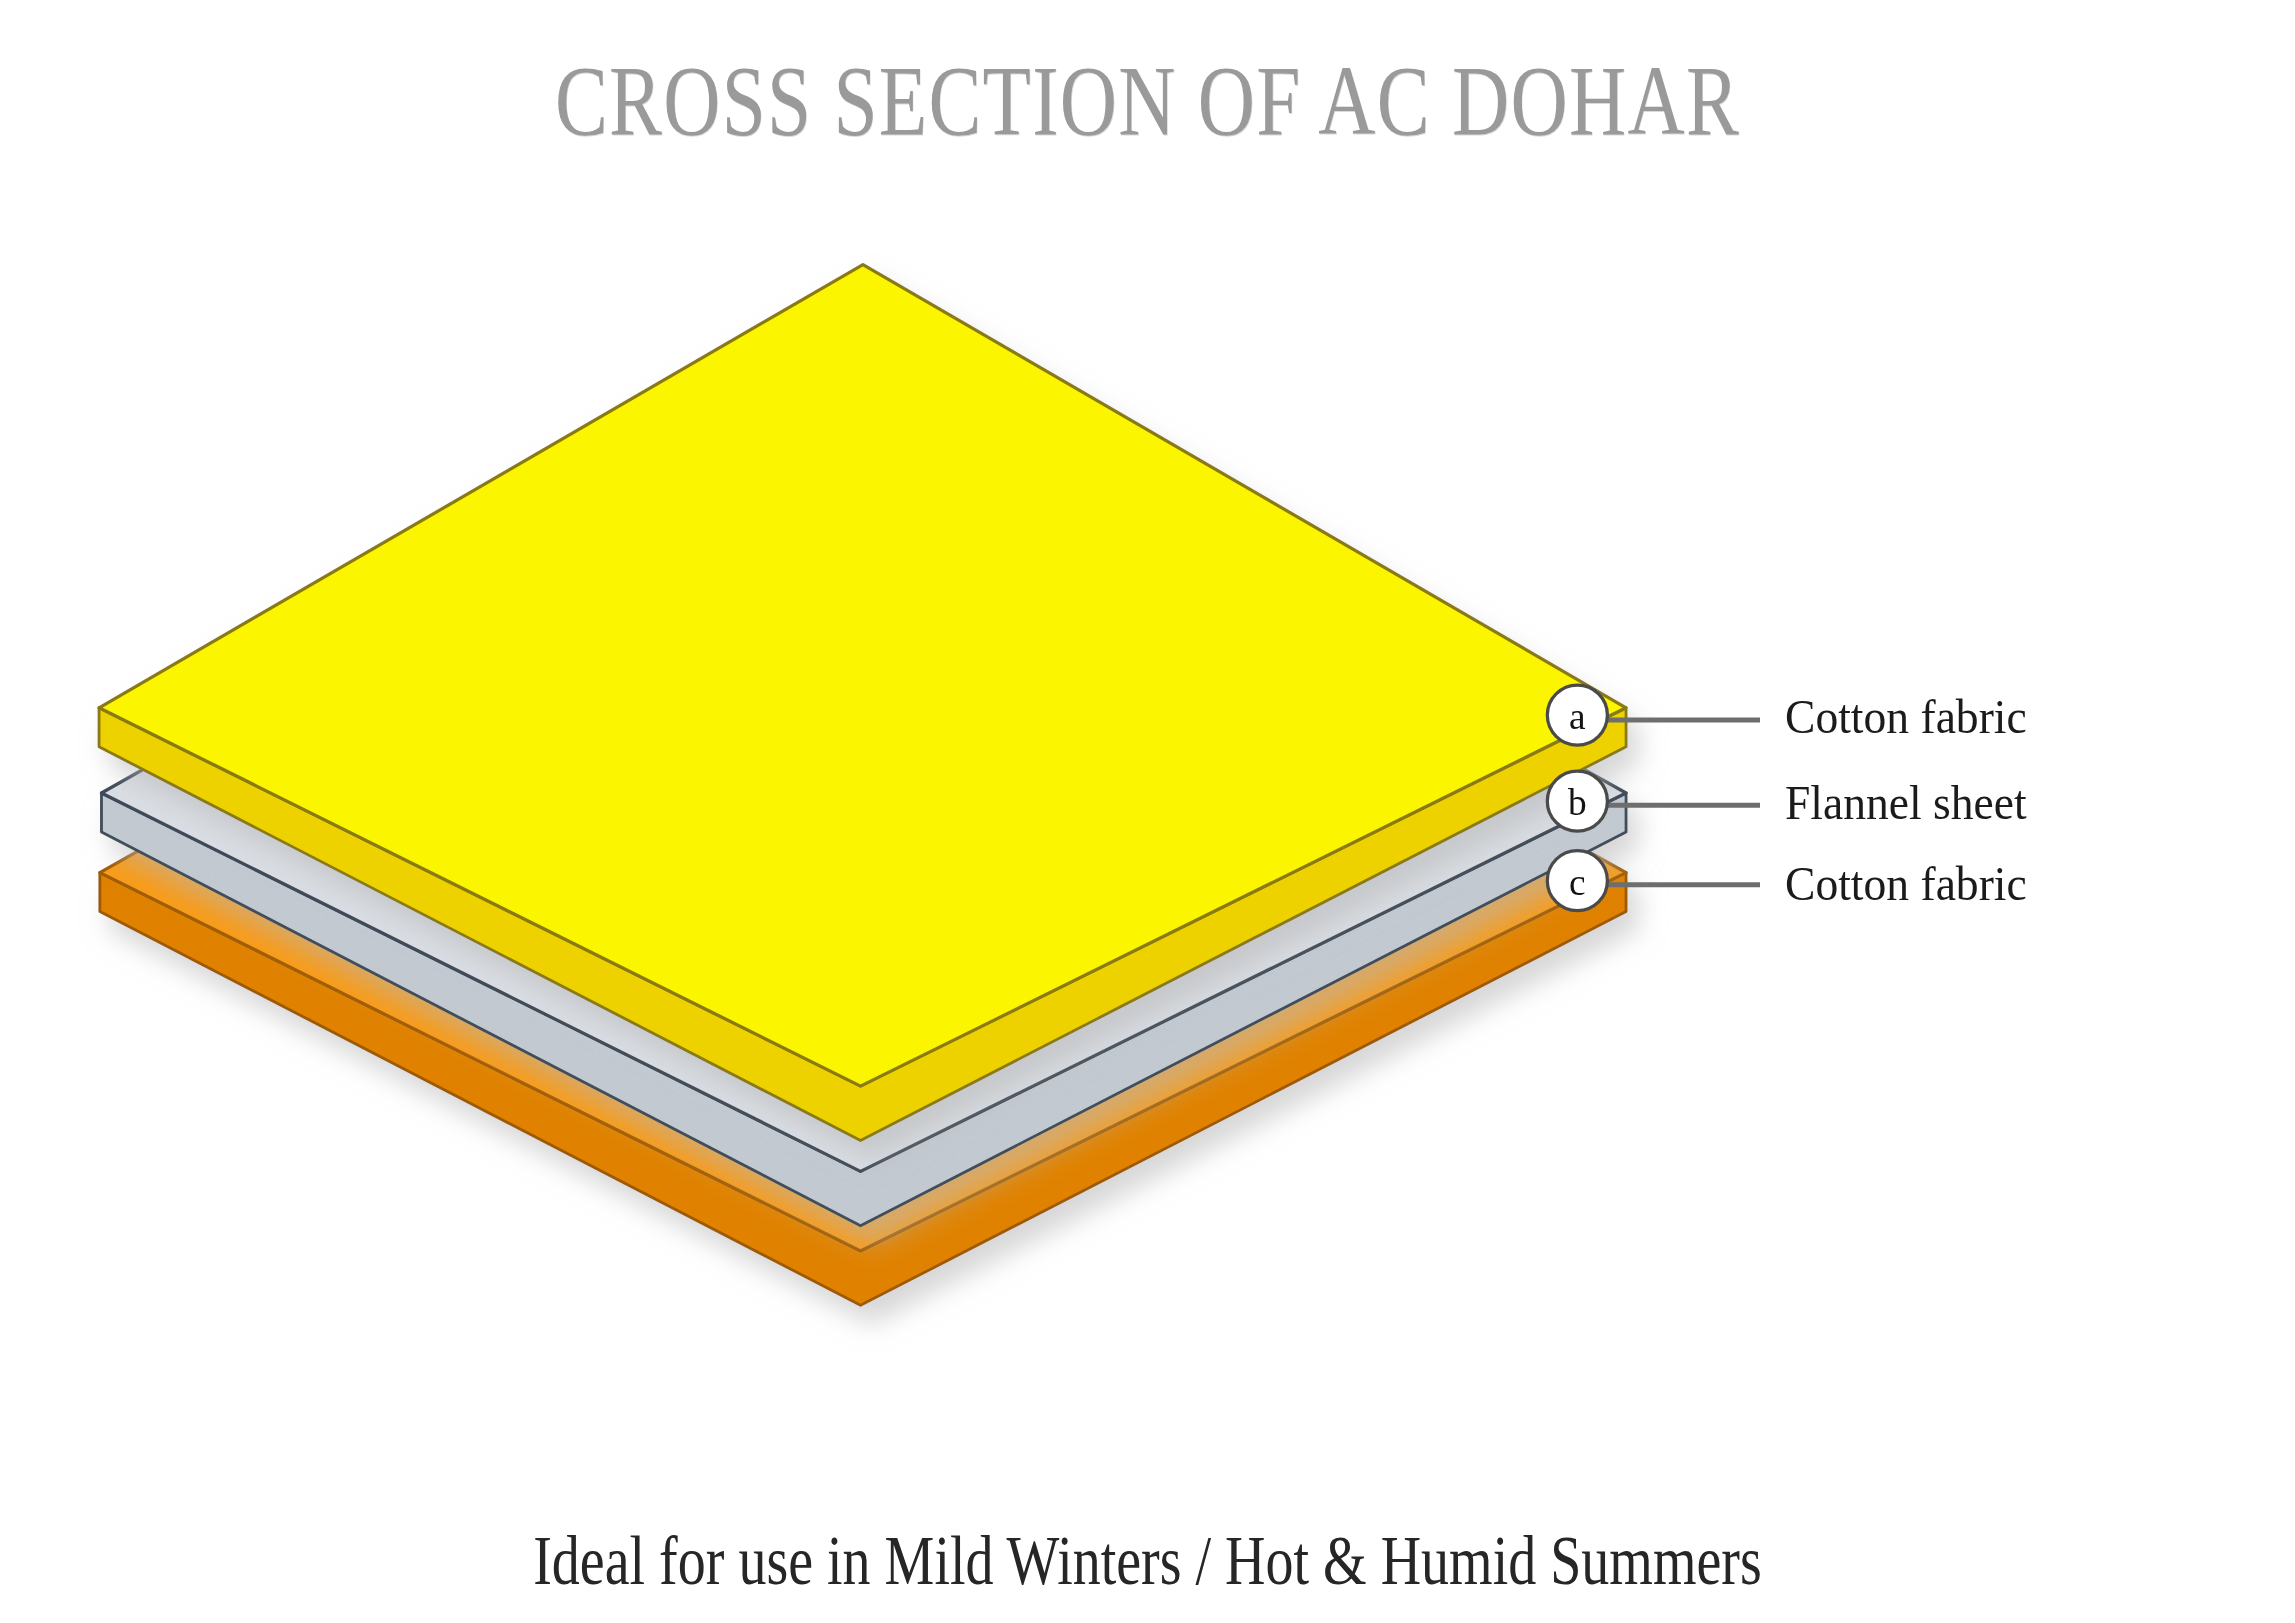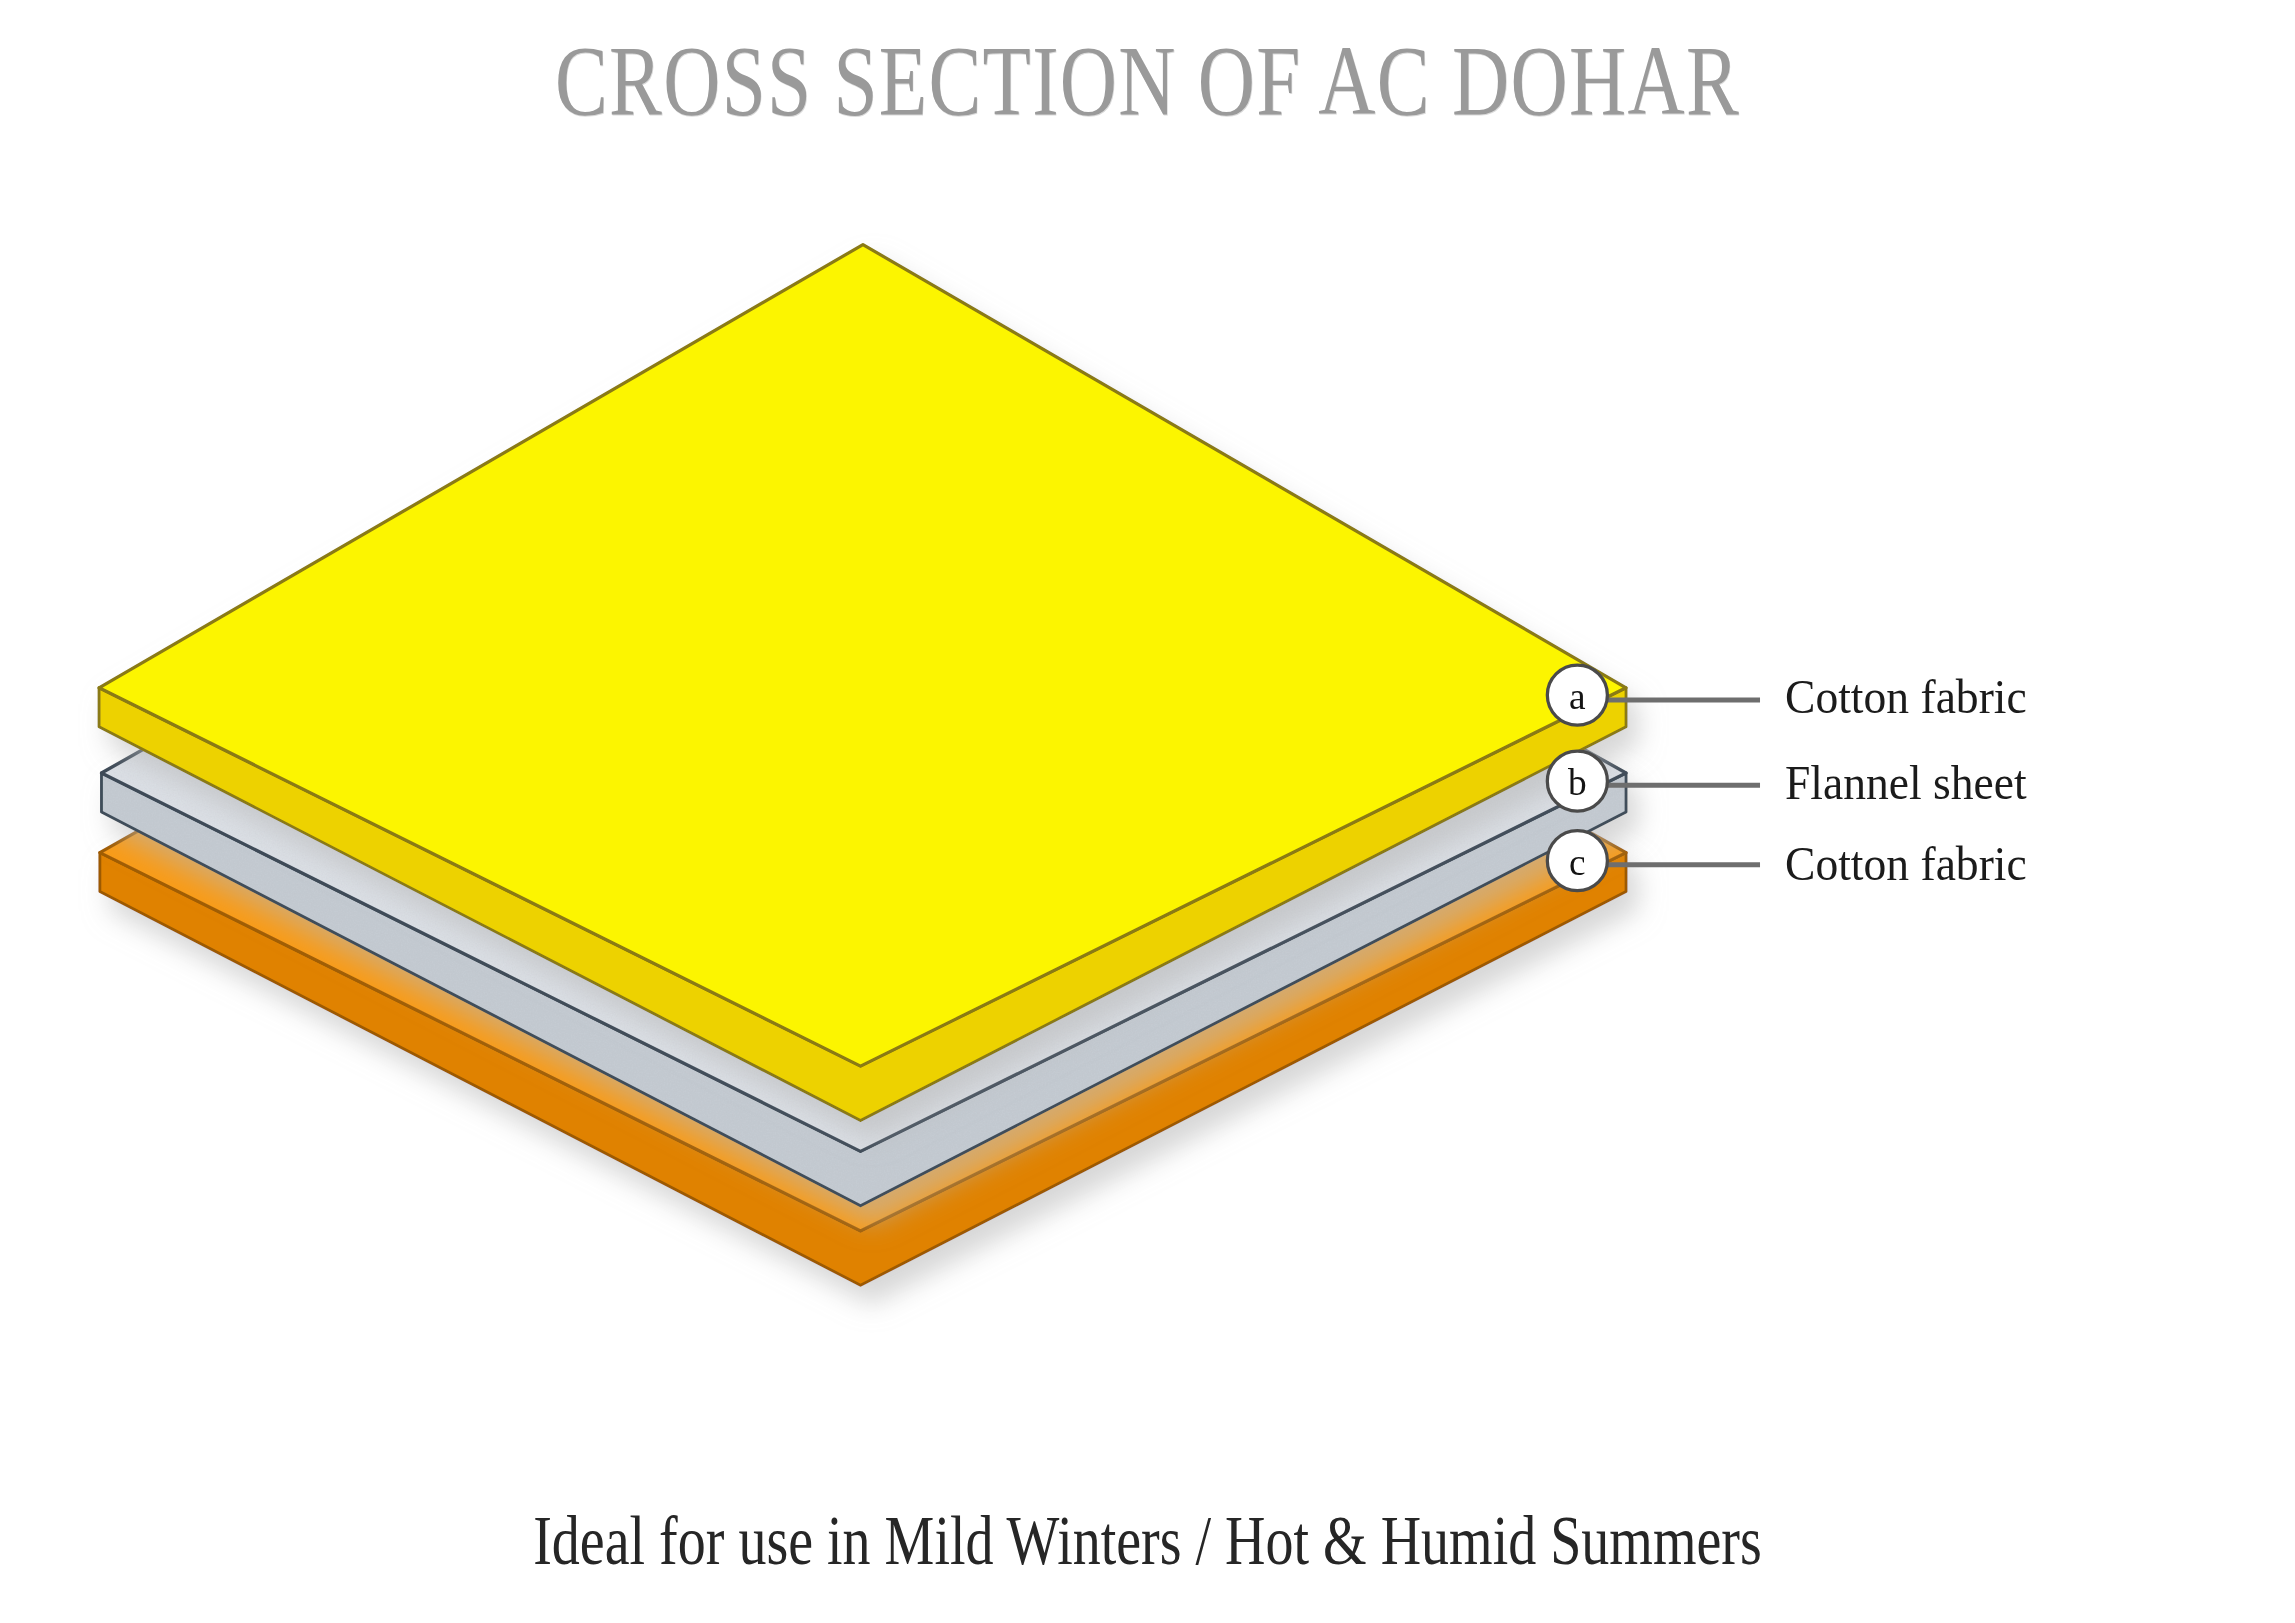--- a/index.html
+++ b/index.html
@@ -16,20 +16,21 @@
     font-family: "Liberation Serif", "DejaVu Serif", serif;
     background: #ffffff;
   }
 
   #stage {
     position: absolute;
     inset: 0;
     width: 2295px;
     height: 1359px;
     background: #ffffff;
+    margin-top: 20px;
   }
 
   
   #title {
     position: absolute;
     left: 0;
     top: 31px;
     width: 2295px;
     text-align: center;
     font-family: "Liberation Serif", "DejaVu Serif", serif;

